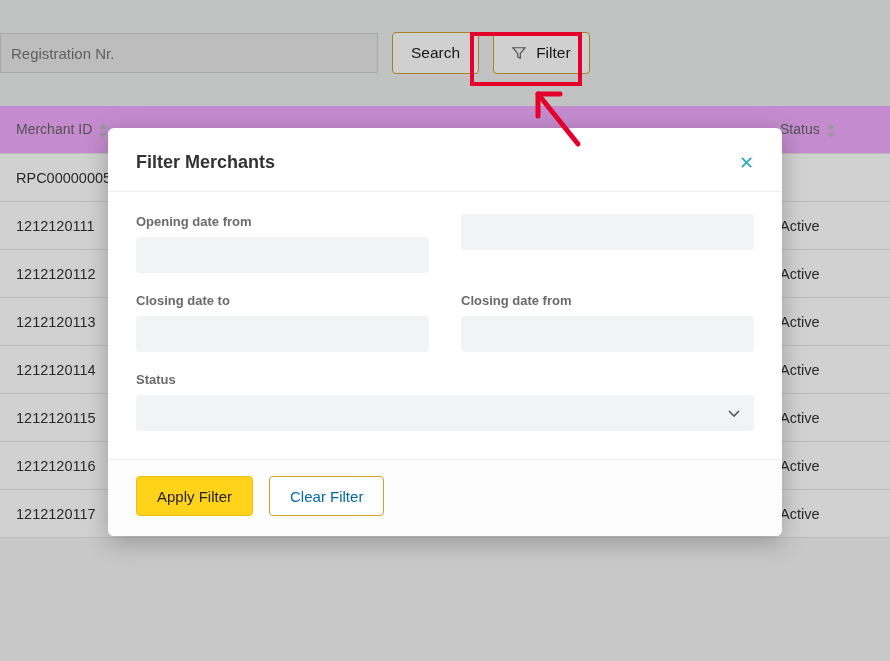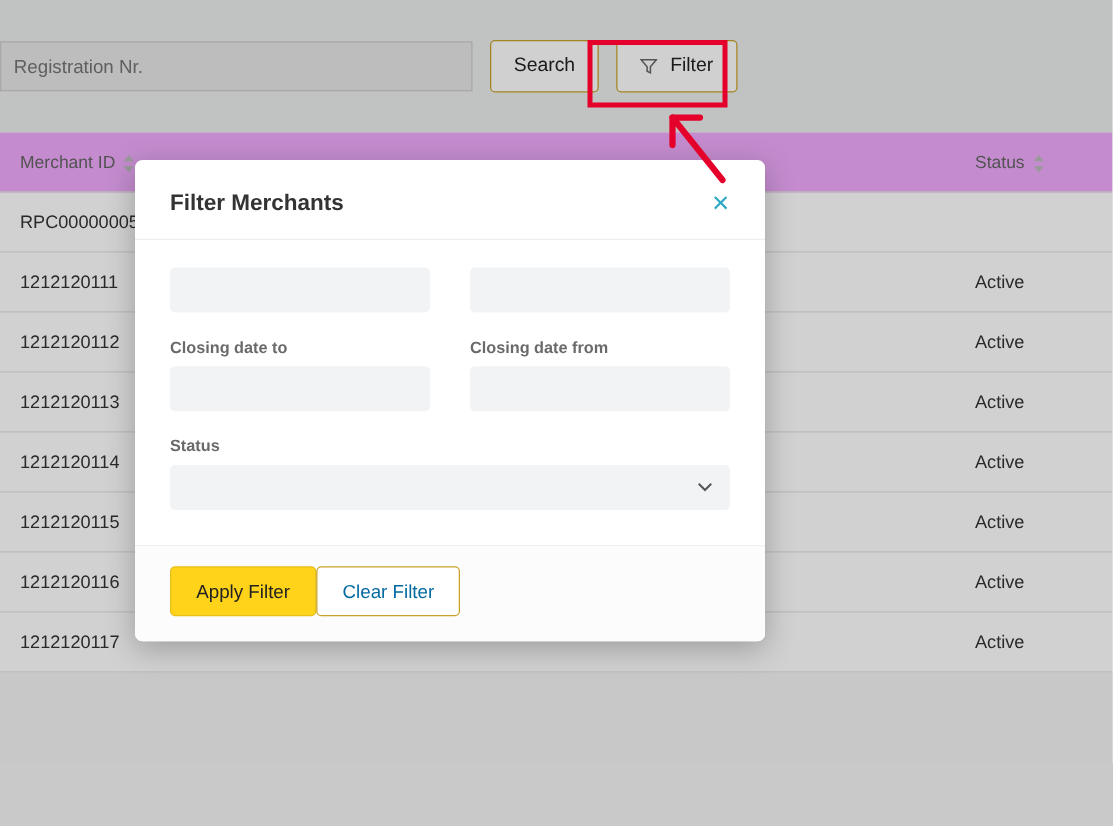--- a/index.html
+++ b/index.html
@@ -75,21 +75,21 @@
   .col-id { width: 120px; padding-left: 16px; flex: 0 0 auto; }
   .col-mid { flex: 1 1 auto; }
   .col-status { width: 110px; flex: 0 0 auto; }
   .sort-caret svg { width: 10px; height: 14px; margin-left: 2px; vertical-align: middle; }
 
   
   .modal {
     position: absolute;
     left: 108px;
     top: 128px;
-    width: 504px;
+    width: 674px;
     background: #fff;
     border-radius: 6px;
     box-shadow: 0 6px 24px rgba(0,0,0,0.25);
     z-index: 10;
   }
   .modal-header {
     display: flex;
     align-items: center;
     justify-content: space-between;
     padding: 24px 28px 18px 28px;
@@ -124,20 +124,21 @@
   .select-wrap { position: relative; }
   .select-caret {
     position: absolute; right: 14px; top: 50%; transform: translateY(-50%);
     pointer-events: none;
   }
   .modal-footer {
     border-top: 1px solid #eee;
     padding: 16px 28px 20px 28px;
     background: #fcfcfc;
     display: flex;
+    gap: 16px;
     border-bottom-left-radius: 6px;
     border-bottom-right-radius: 6px;
   }
   .btn-primary {
     height: 40px;
     background: #ffd31a;
     border: 1px solid #e6bf18;
     border-radius: 4px;
     padding: 0 20px;
     font-size: 15px;
@@ -257,20 +258,21 @@
 
 <div class="modal">
   <div class="modal-header">
     <div class="modal-title">Filter Merchants</div>
     <button class="modal-close">
       <span>✕</span>
     </button>
   </div>
   <div class="modal-body">
     <div class="field">
+      <span class="field-label">Opening date from</span>
       <input class="field-input" style="">
     </div>
     <div class="field">
       <input class="field-input" style="">
     </div>
     <div class="field">
       <span class="field-label">Closing date to</span>
       <input class="field-input" style="">
     </div>
     <div class="field">

